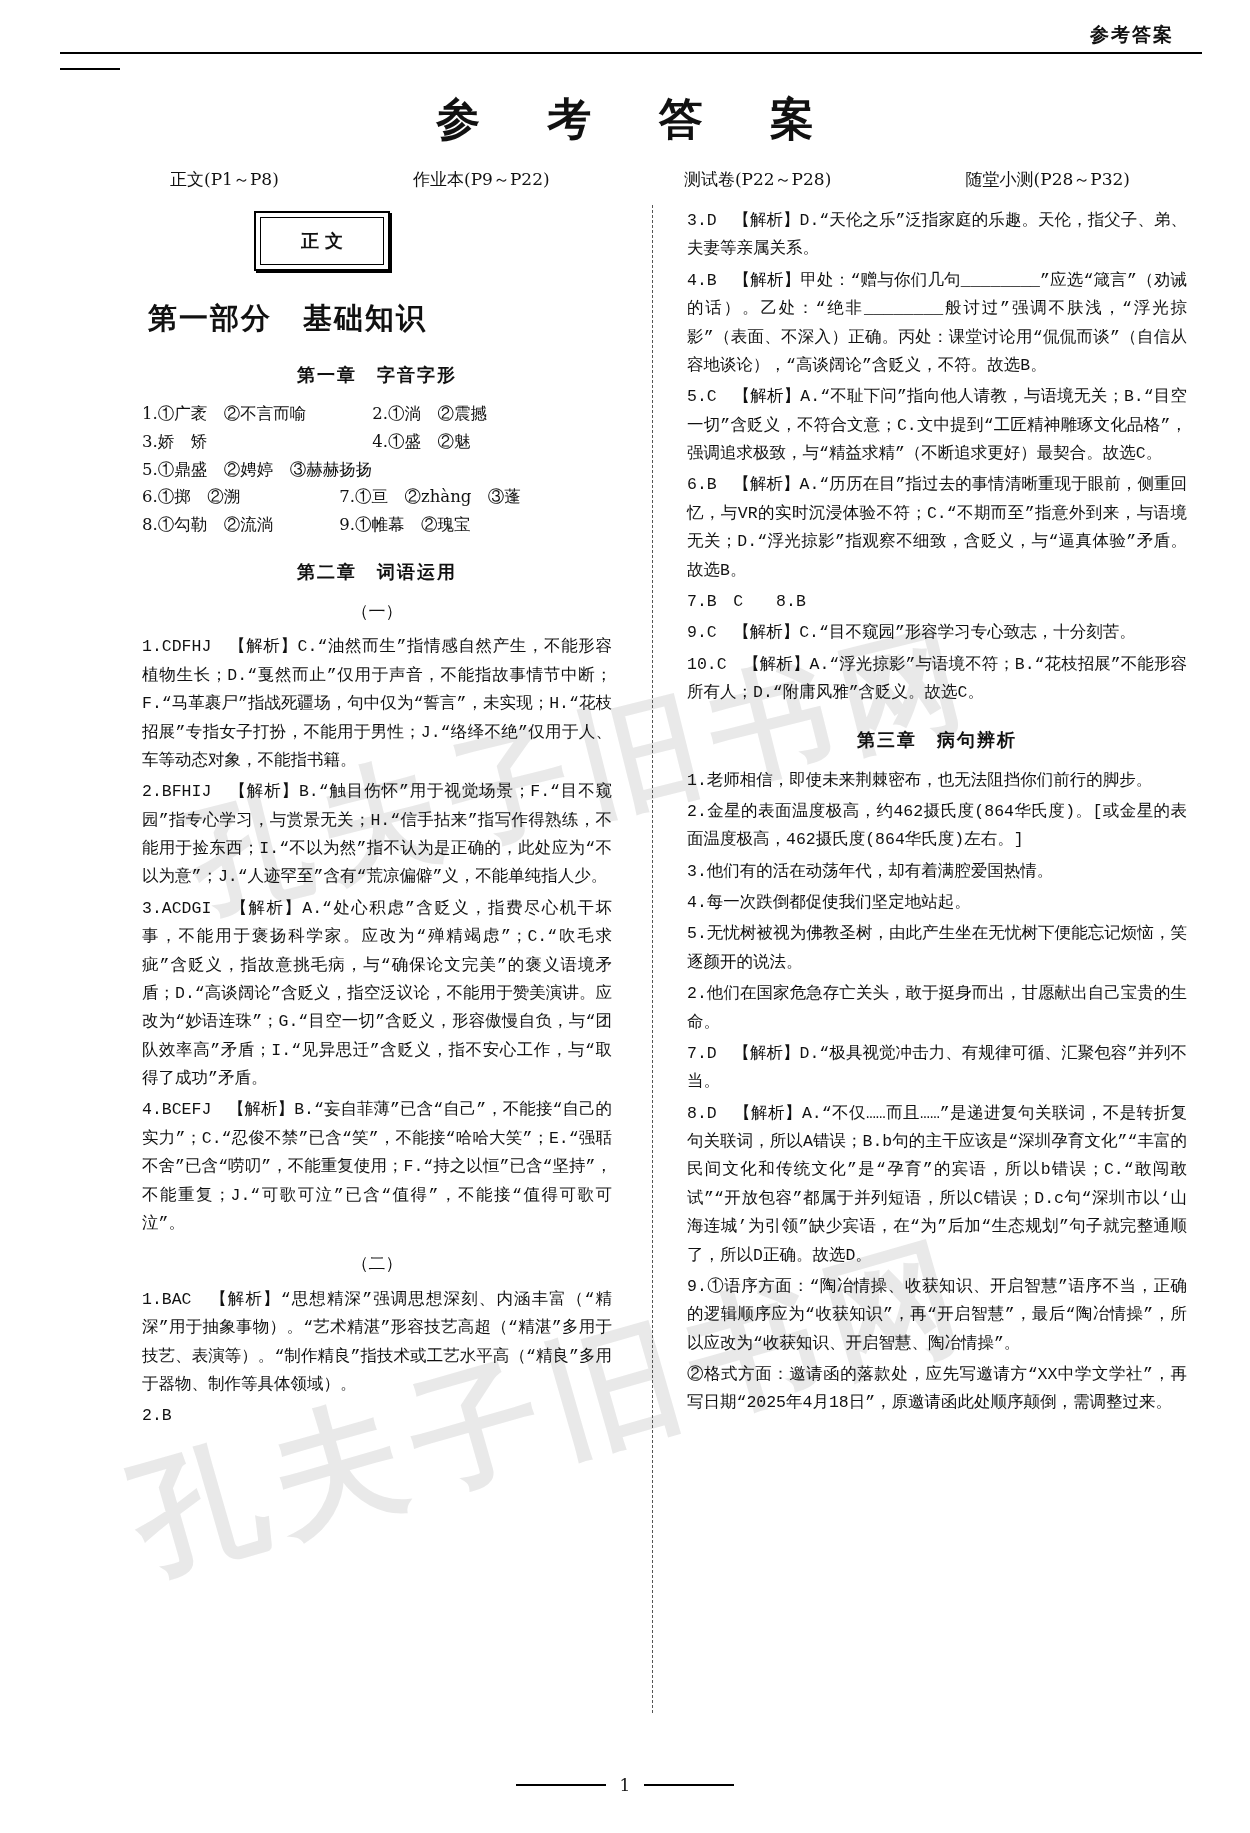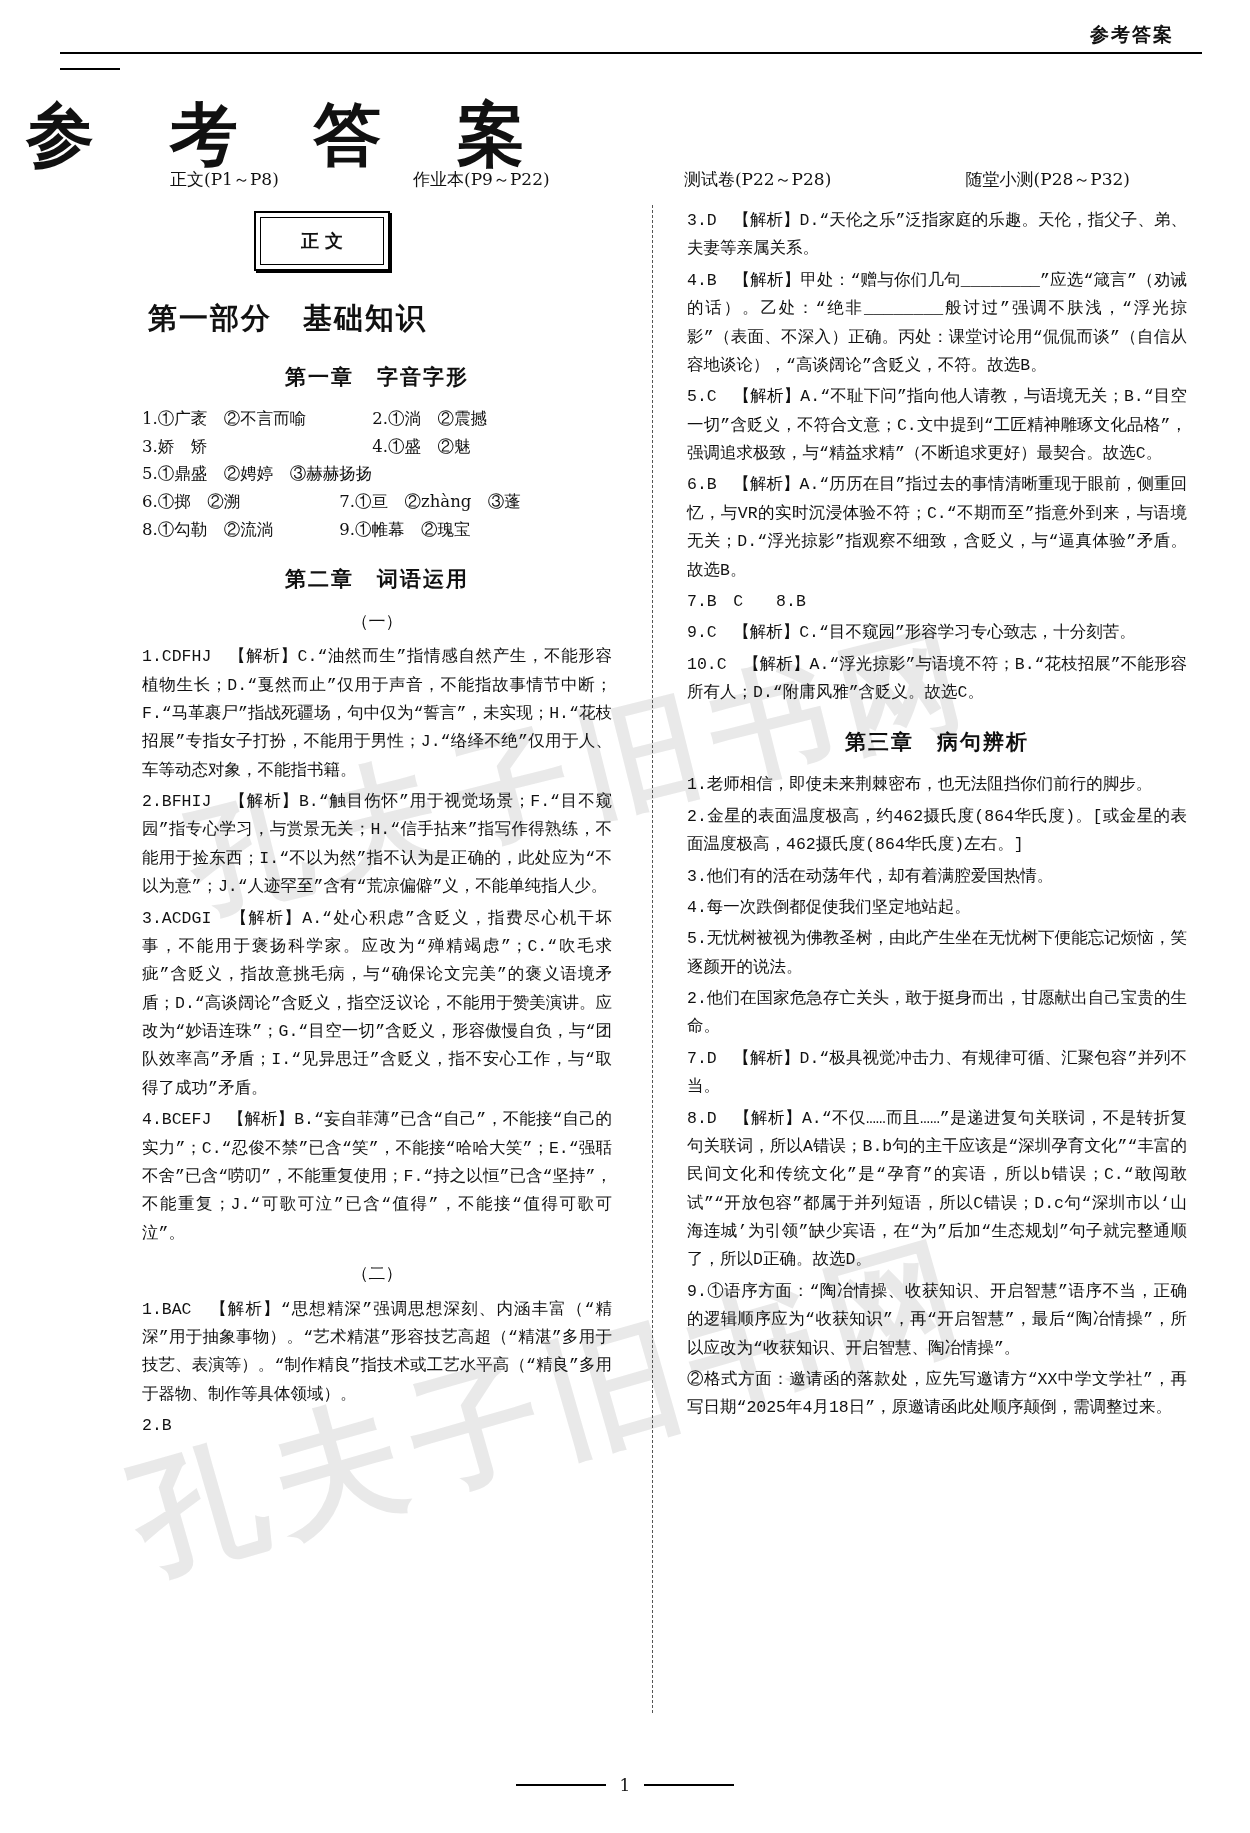--- a/index.html
+++ b/index.html
@@ -29,21 +29,22 @@
   .top-rule{
     position:absolute;left:0;right:0;top:30px;
     border-bottom:2px solid #000;
   }
   .top-rule.short{
     left:0;width:60px;top:46px;border-bottom:2px solid #000;
   }
   
   .main-title{
     position:absolute;top:90px;left:0;right:0;
-    font-size:68px;
+    text-align:center;
+    font-size:44px;
     letter-spacing:26px;
     font-weight:bold;
     font-family:"DejaVu Serif","Liberation Serif",serif;
     text-indent:26px;
   }
   .subtitle-row{
     position:absolute;top:168px;left:170px;right:120px;
     display:flex;justify-content:space-between;
     font-size:17px;
     align-items:center;
@@ -79,21 +80,21 @@
     font-size:18px;font-weight:bold;letter-spacing:6px;text-indent:6px;
     z-index:2;
     border-radius:24px;
   }
   .part-title{
     font-size:29px;font-weight:bold;
     text-align:left;margin:14px 0 18px 6px;
     letter-spacing:2px;
   }
   .chapter-title{
-    font-size:21px;font-weight:bold;
+    font-size:18px;font-weight:bold;
     text-align:center;margin:18px 0 12px 0;
     letter-spacing:2px;
   }
   .sub-label{
     text-align:center;font-size:17px;margin:12px 0 8px 0;
   }
   .ans-line{
     margin:1px 0;
     white-space:nowrap;
   }

